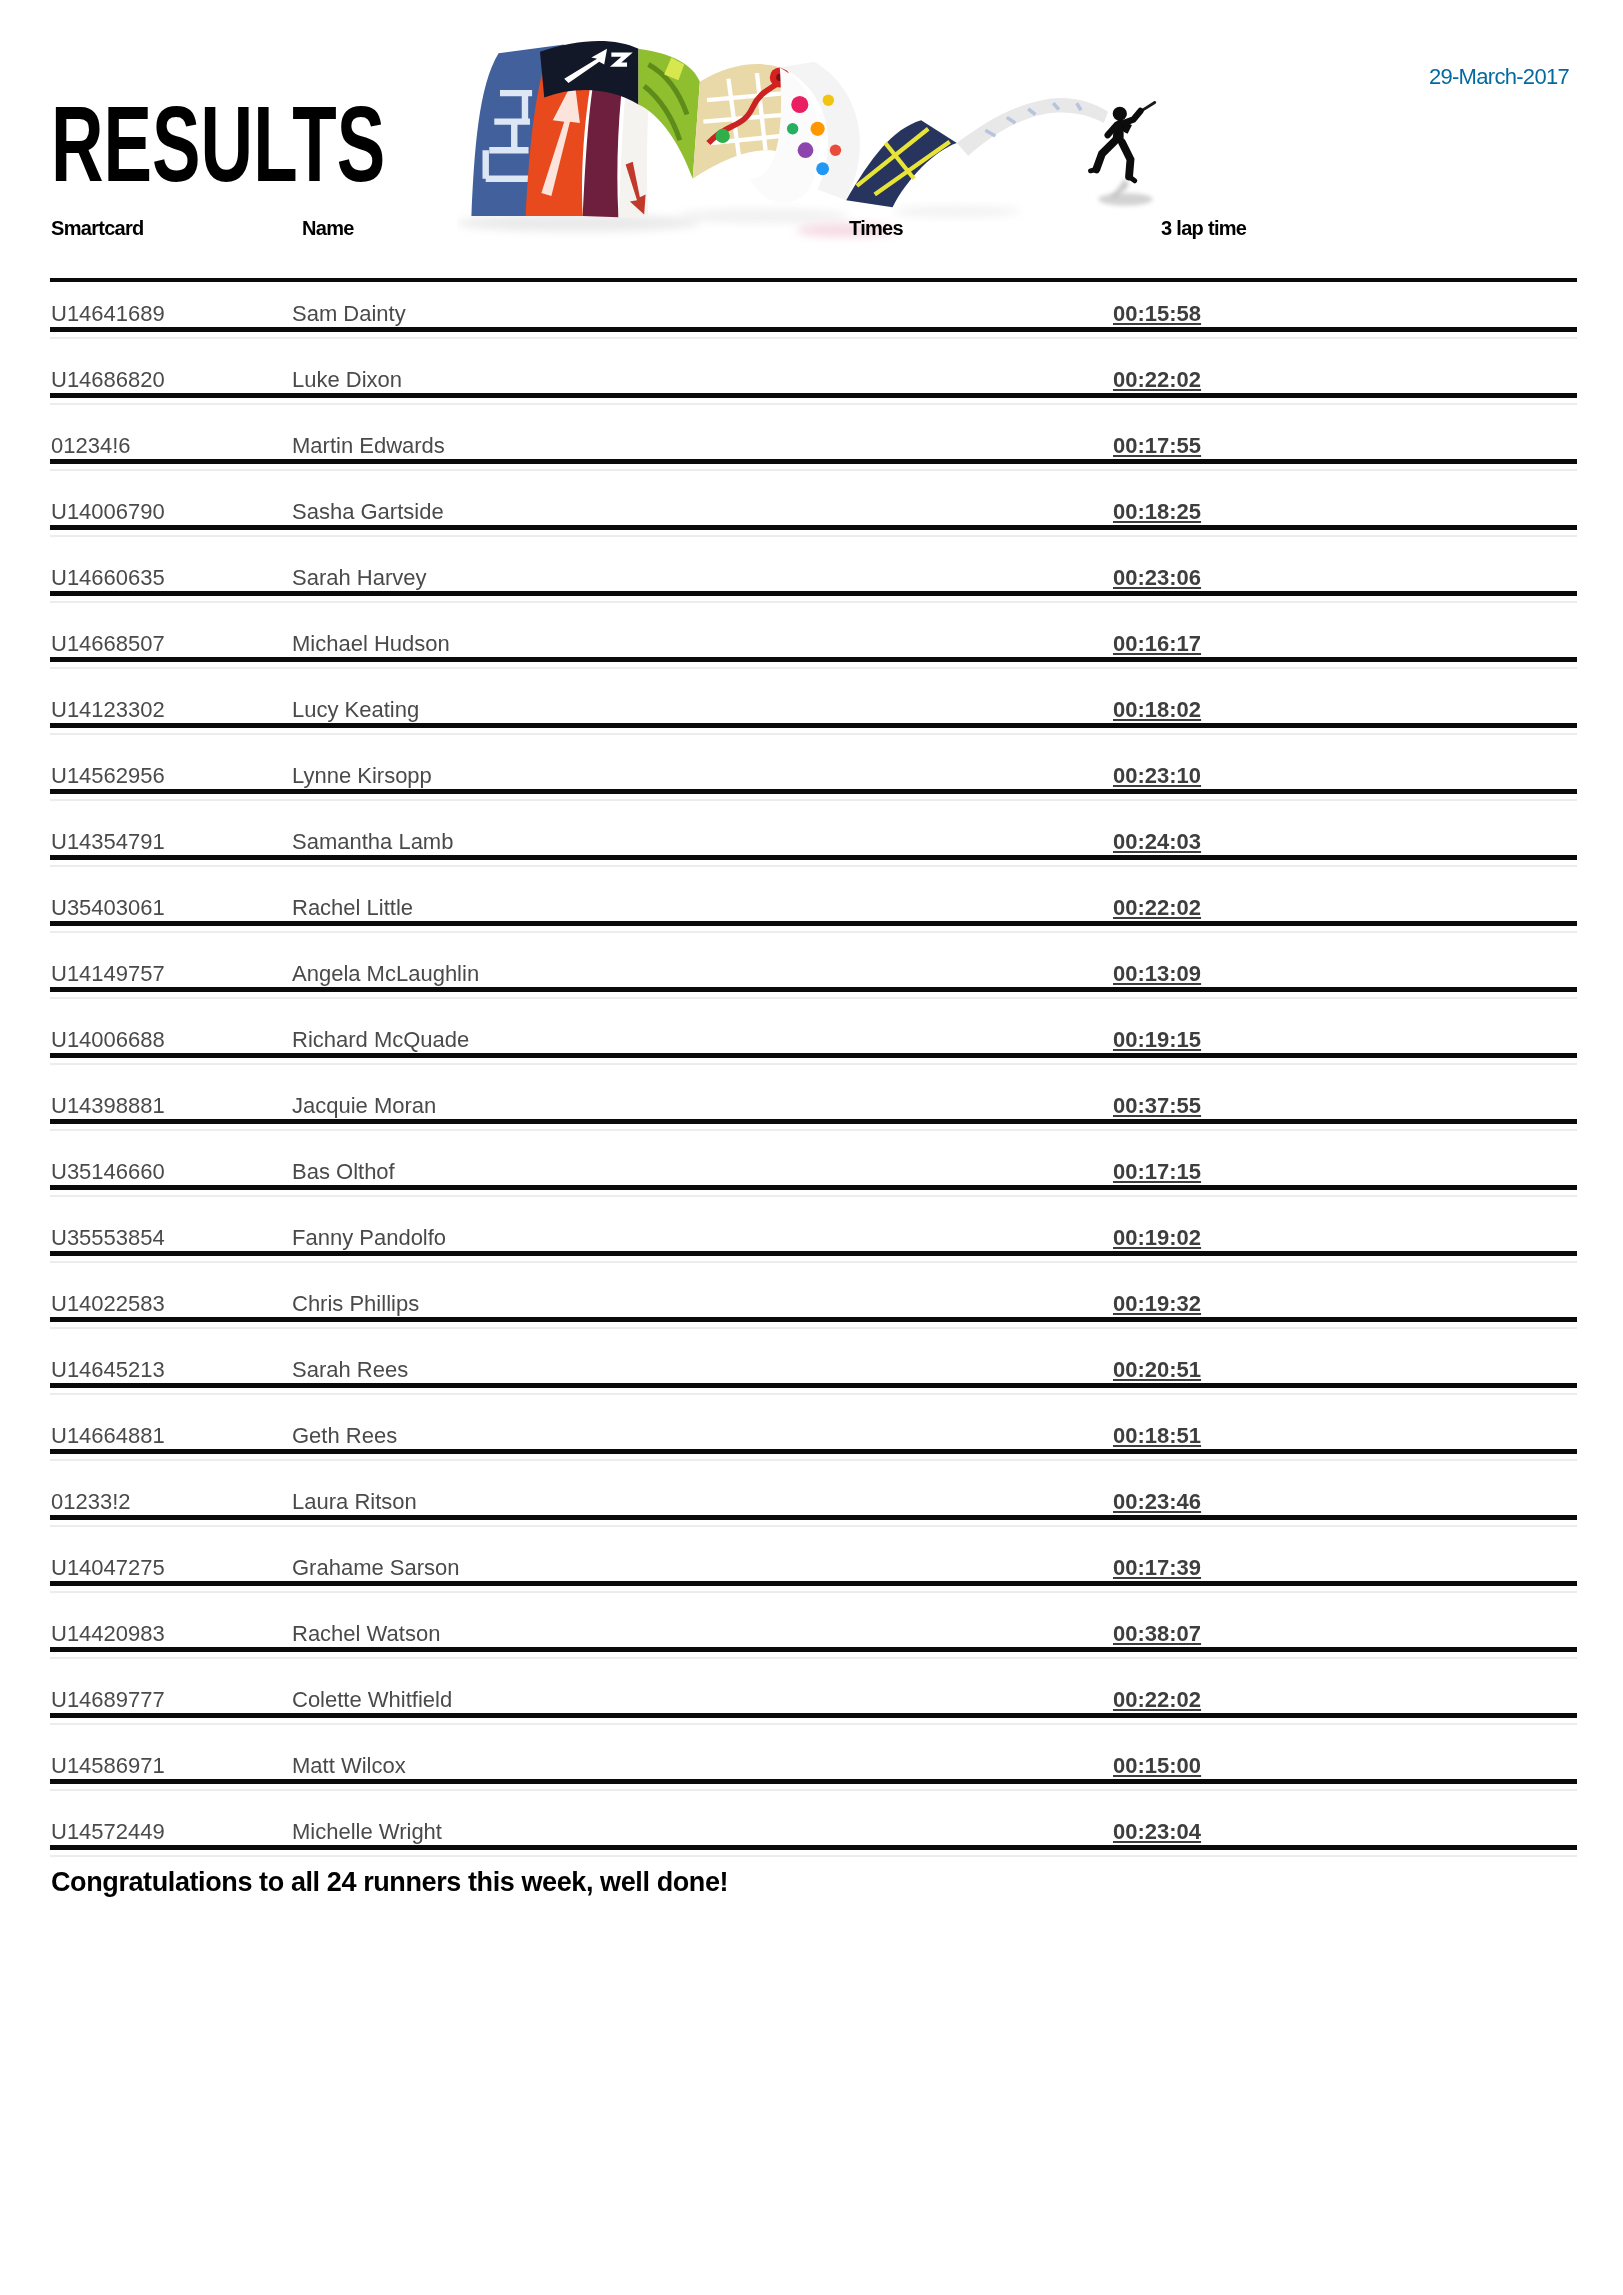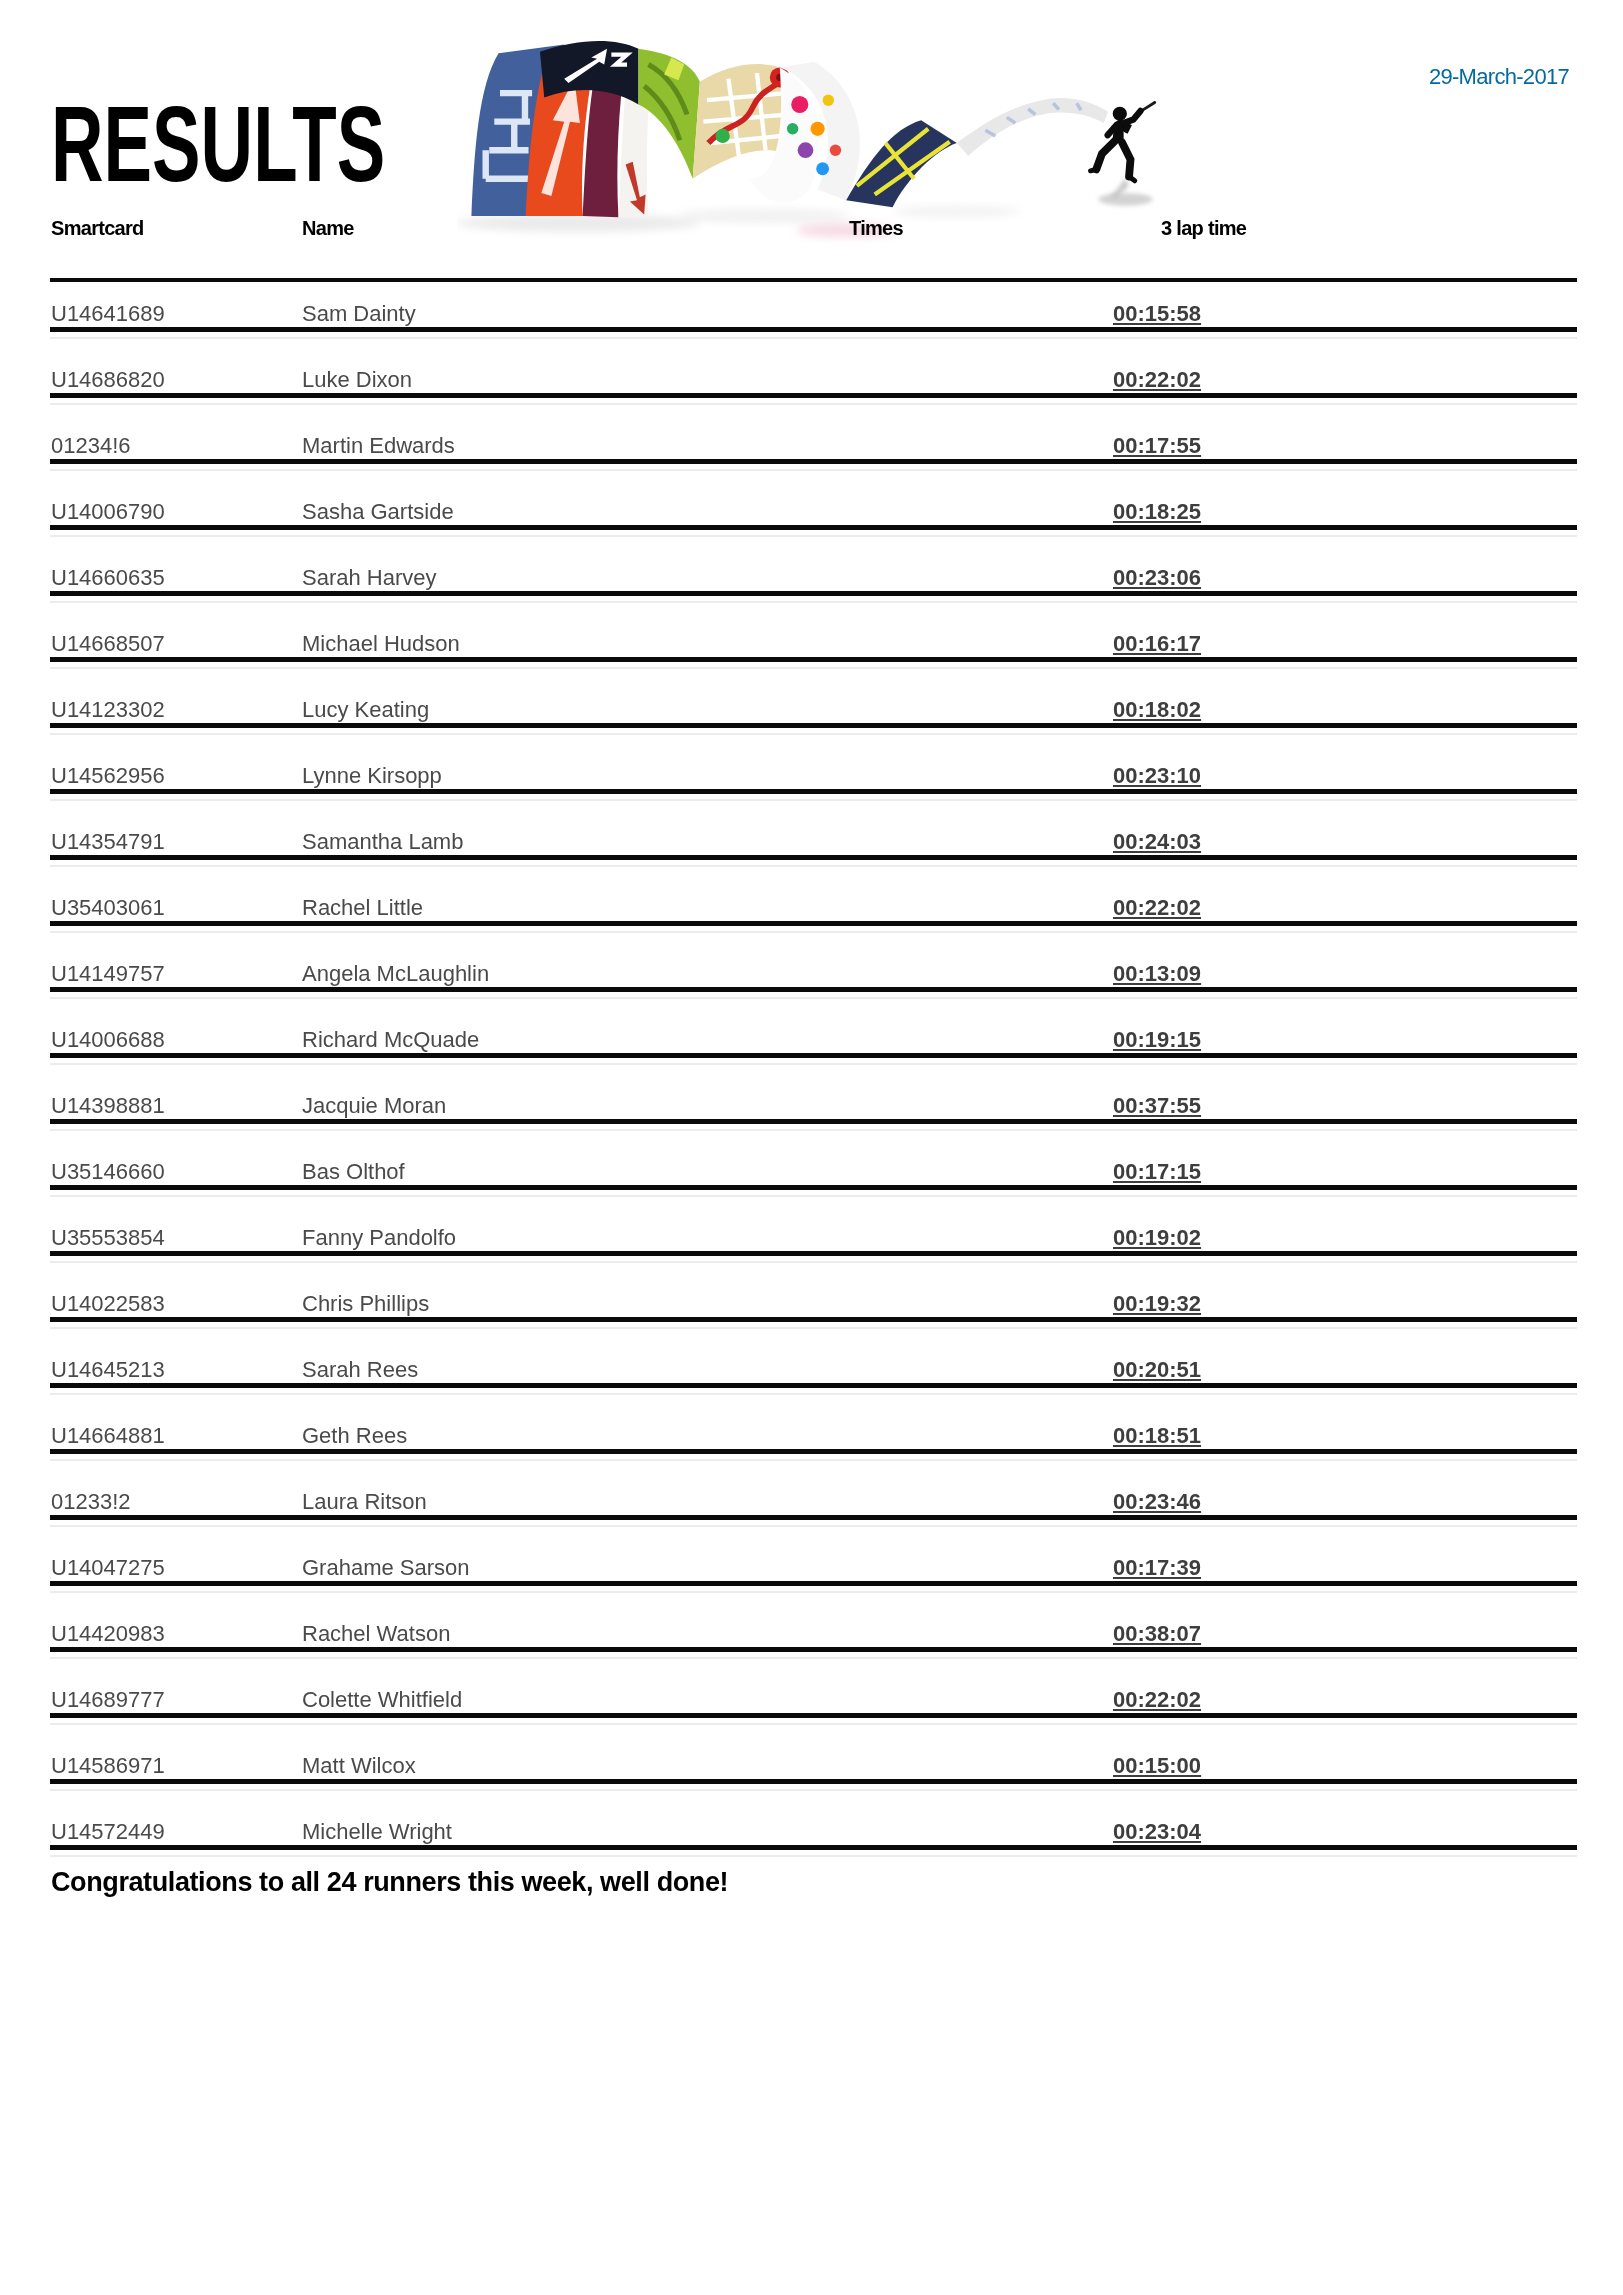--- a/index.html
+++ b/index.html
@@ -24,21 +24,21 @@
   }
   .ch-smartcard{left:51px;}
   .ch-name{left:302px;}
   .ch-times{left:849px;}
   .ch-laptime{left:1113px;margin-left:48px;}
   .header-rule{position:absolute;top:278px;left:50px;width:1527px;height:3.6px;background:#0a0a0a;}
   .rows{position:absolute;top:300px;left:0;width:1623px;}
   .row{position:relative;width:1317px;height:66px;}
   .cell{position:absolute;top:0;font-size:22px;line-height:28.6px;color:#4a4a4a;white-space:nowrap;}
   .c-smart{left:51px;}
-  .c-name{left:302px;}
+  .c-name{left:292px;}
   .c-time{left:1113px;font-weight:bold;color:#3e3e3e;text-decoration:underline;}
   .row-line{position:absolute;top:27px;left:50px;width:1527px;height:5px;background:#0a0a0a;}
   .row-subline{position:absolute;top:37px;left:50px;width:1527px;height:2.1px;background:#ececec;}
   .footer-msg{
     position:absolute;left:51px;top:1867px;
     font-size:27px;font-weight:bold;color:#000;letter-spacing:-0.4px;white-space:nowrap;
   }
 </style>
 </head>
 <body>

